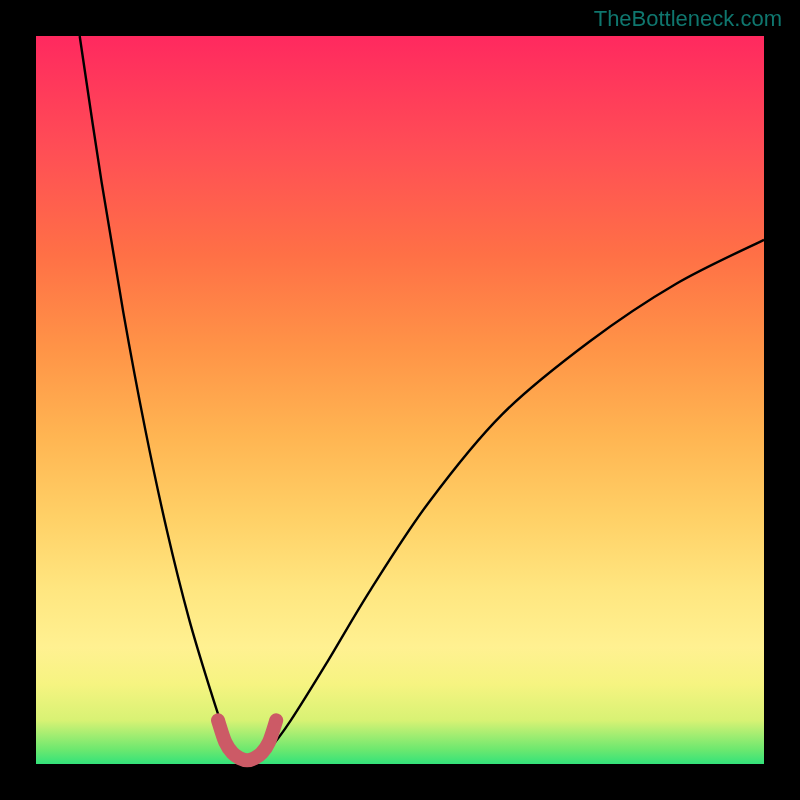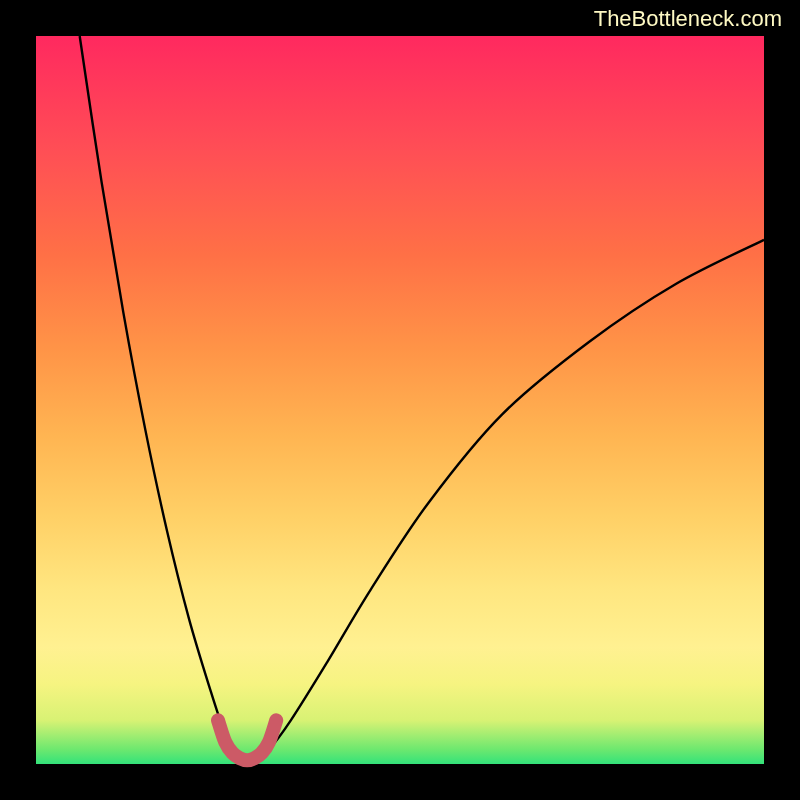--- a/index.html
+++ b/index.html
@@ -8,21 +8,21 @@
     width: 800px;
     height: 800px;
     background: #000;
     position: relative;
     font-family: Arial, sans-serif;
   }
   .watermark {
     position: absolute;
     top: 6px;
     right: 18px;
-    color: #fef9c3;
+    color: #0f766e;
     font-size: 22px;
     font-weight: 500;
     z-index: 10;
   }
   .plot-area {
     position: absolute;
     left: 36px;
     top: 36px;
     width: 728px;
     height: 728px;

